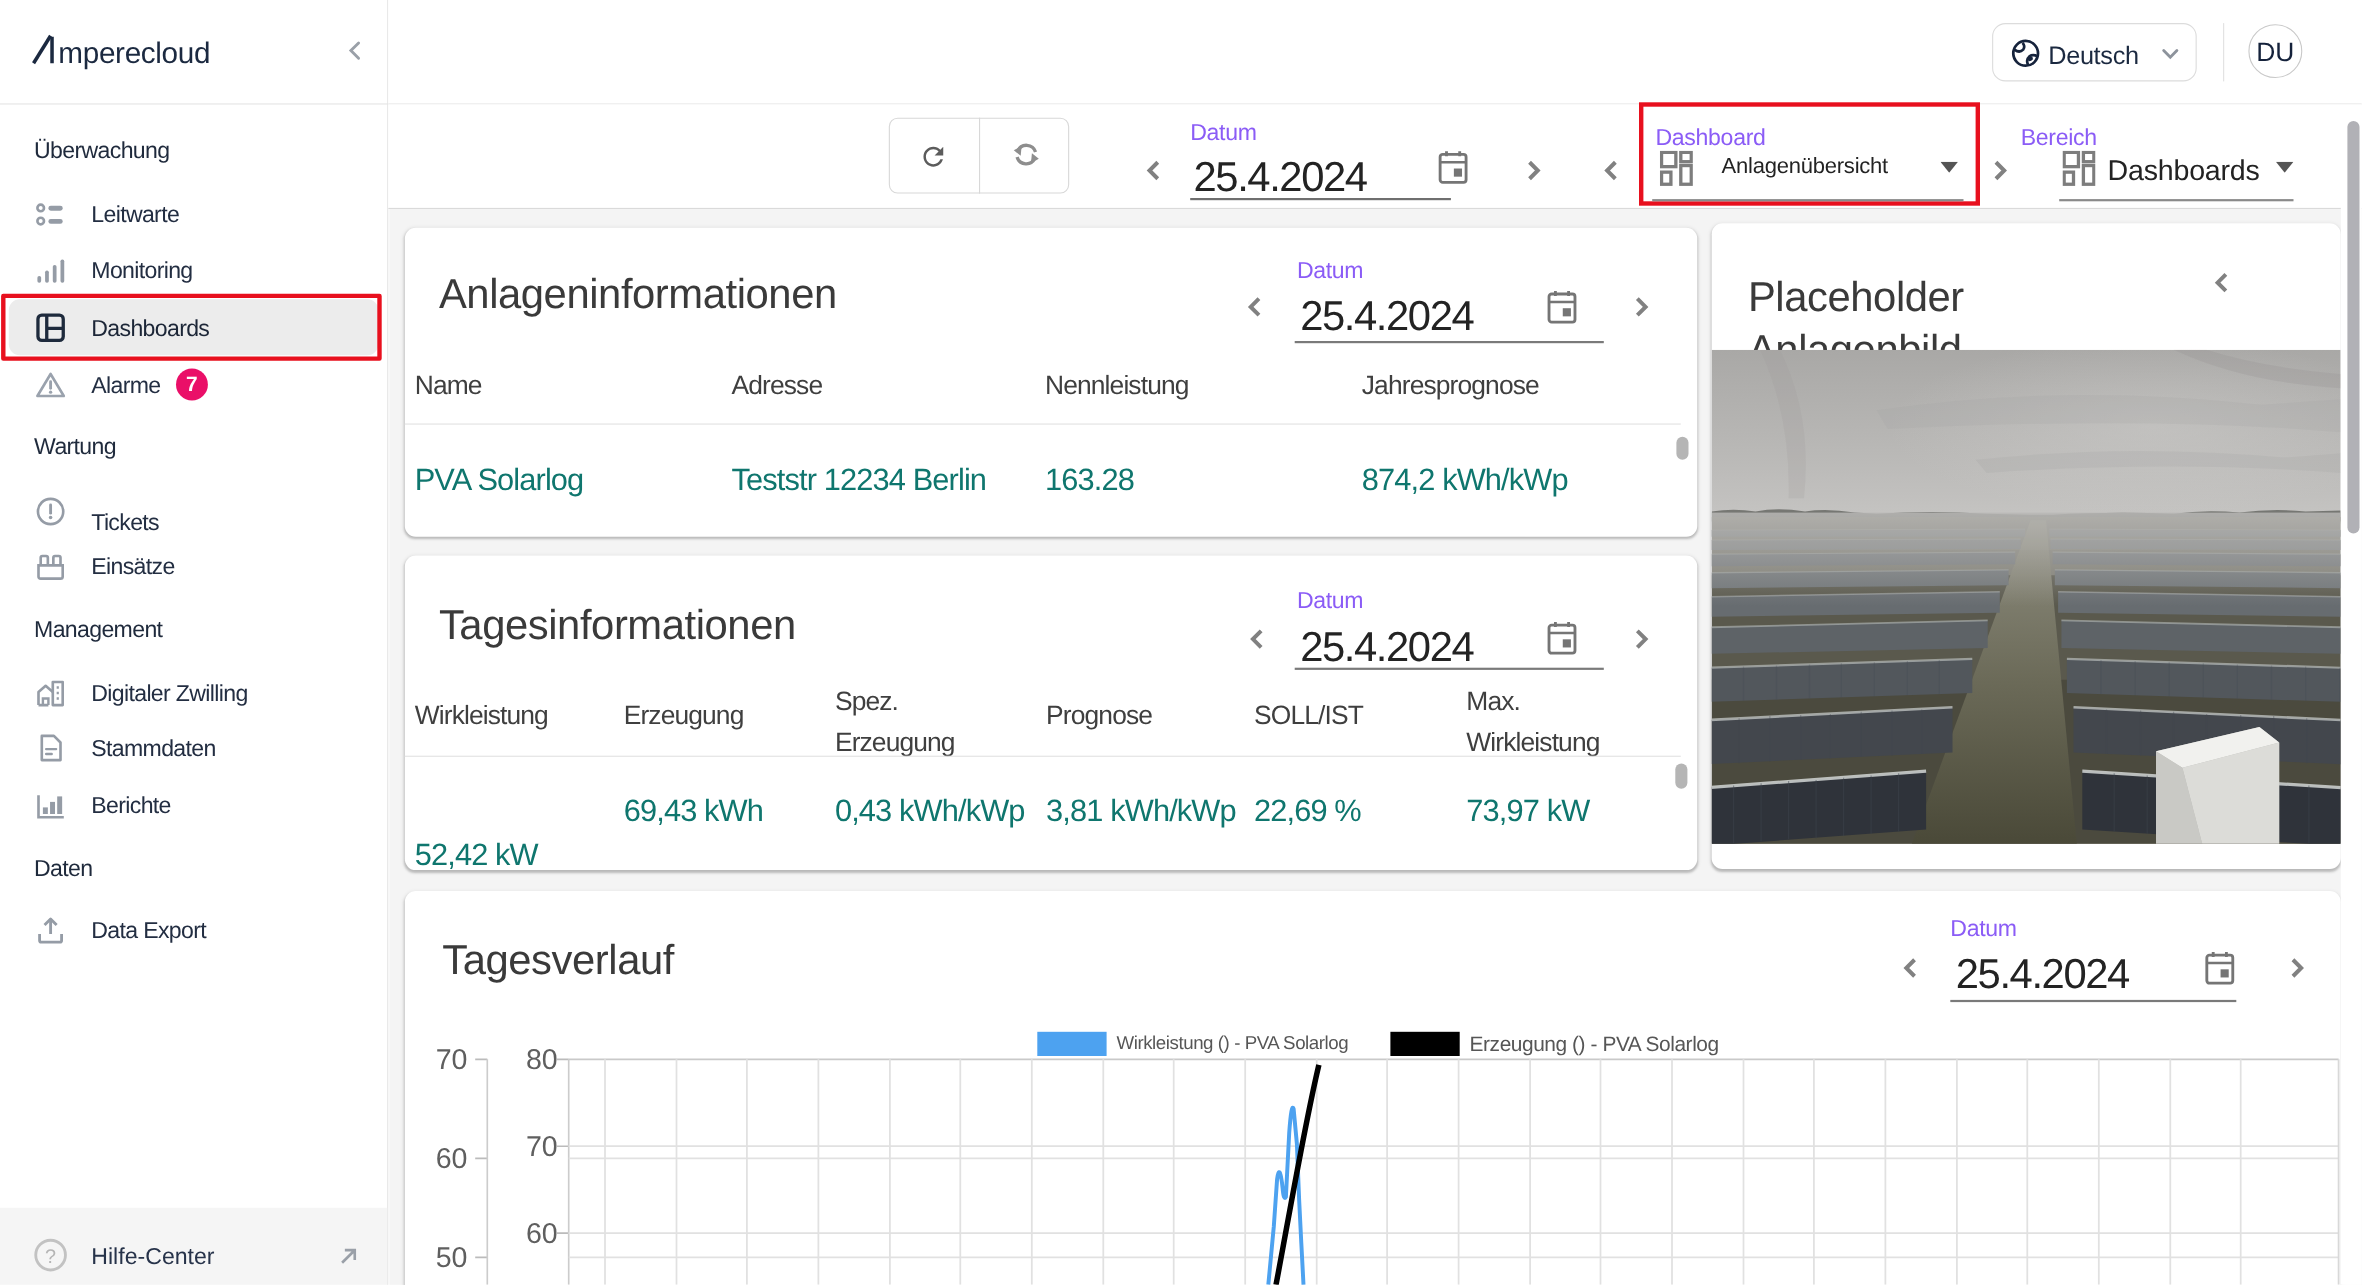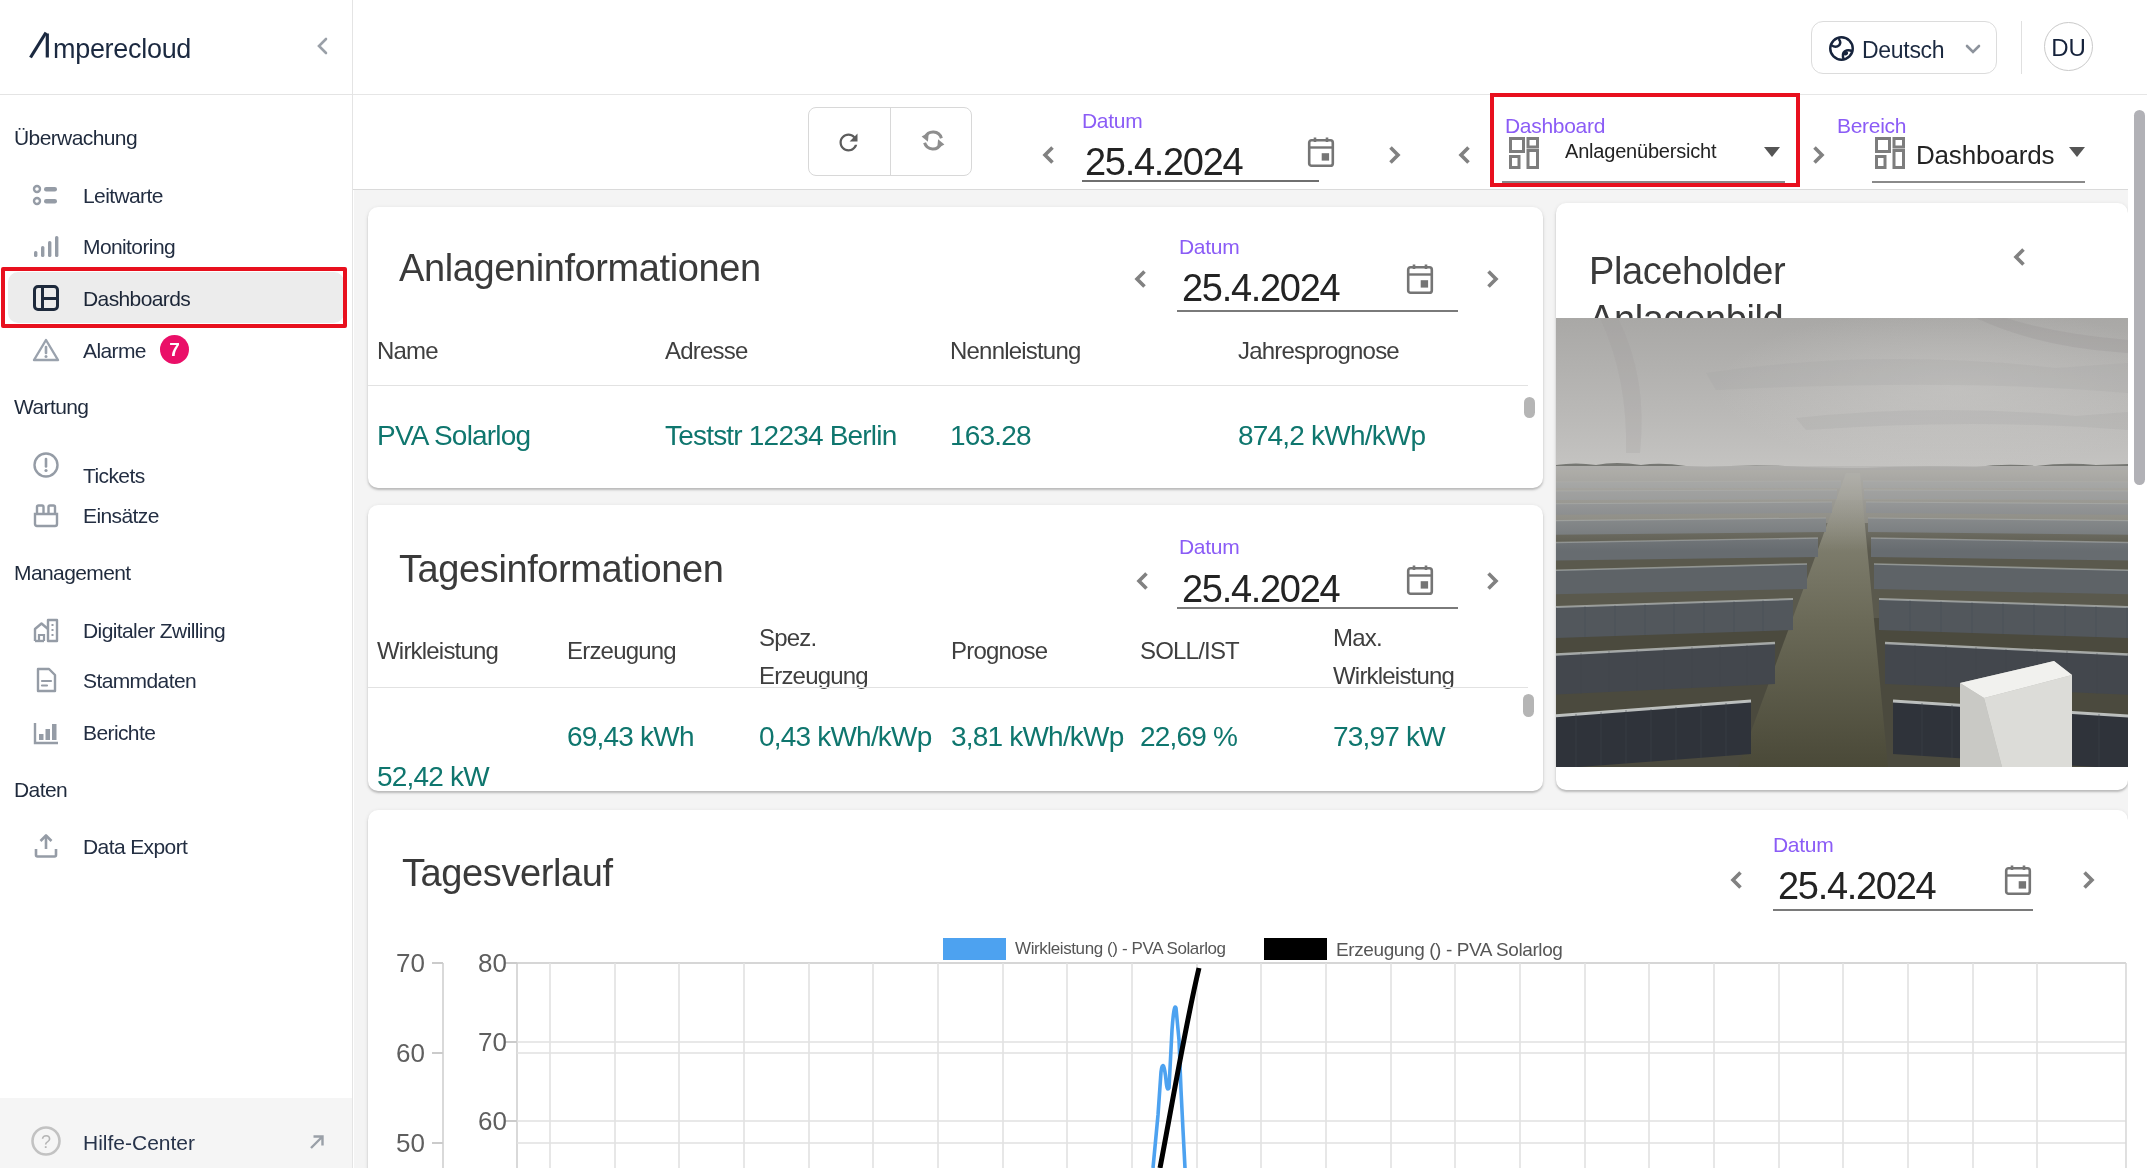--- a/index.html
+++ b/index.html
@@ -4,21 +4,21 @@
 <title>Dashboard</title>
 <style>
   * { margin:0; padding:0; box-sizing:border-box; }
   html,body { width:2147px; height:1168px; overflow:hidden; background:#fff;
     font-family:"Liberation Sans", sans-serif; }
   .abs { position:absolute; }
   
   #sidebar { position:absolute; left:0; top:0; width:353px; height:1168px;
     background:#fff; border-right:1px solid #e4e4e4; }
   #sidebar .hdrline { position:absolute; left:0; top:94px; width:353px; height:1px; background:#e4e4e4; }
-  .navsec { position:absolute; left:14px; font-size:21px; letter-spacing:-0.6px; color:#1f2a3c; }
+  .navsec { position:absolute; left:31px; font-size:21px; letter-spacing:-0.6px; color:#1f2a3c; }
   .navitem { position:absolute; left:83px; font-size:21px; letter-spacing:-0.6px; color:#232e42; }
   .navicon { position:absolute; left:32px; width:28px; height:28px; }
   .activebg { position:absolute; left:8px; top:272px; width:336px; height:51px;
     background:#ececec; border-radius:10px; }
   .redbox1 { position:absolute; left:1px; top:267px; width:346px; height:61px;
     border:4px solid #e8101e; border-radius:2px; }
   .badge { position:absolute; left:160px; top:335px; width:29px; height:29px; border-radius:50%;
     background:#ea0f68; color:#fff; font-size:19px; font-weight:bold; text-align:center; line-height:29px; }
   #hilfe { position:absolute; left:0; top:1098px; width:352px; height:70px; background:#f5f5f5; }
   

